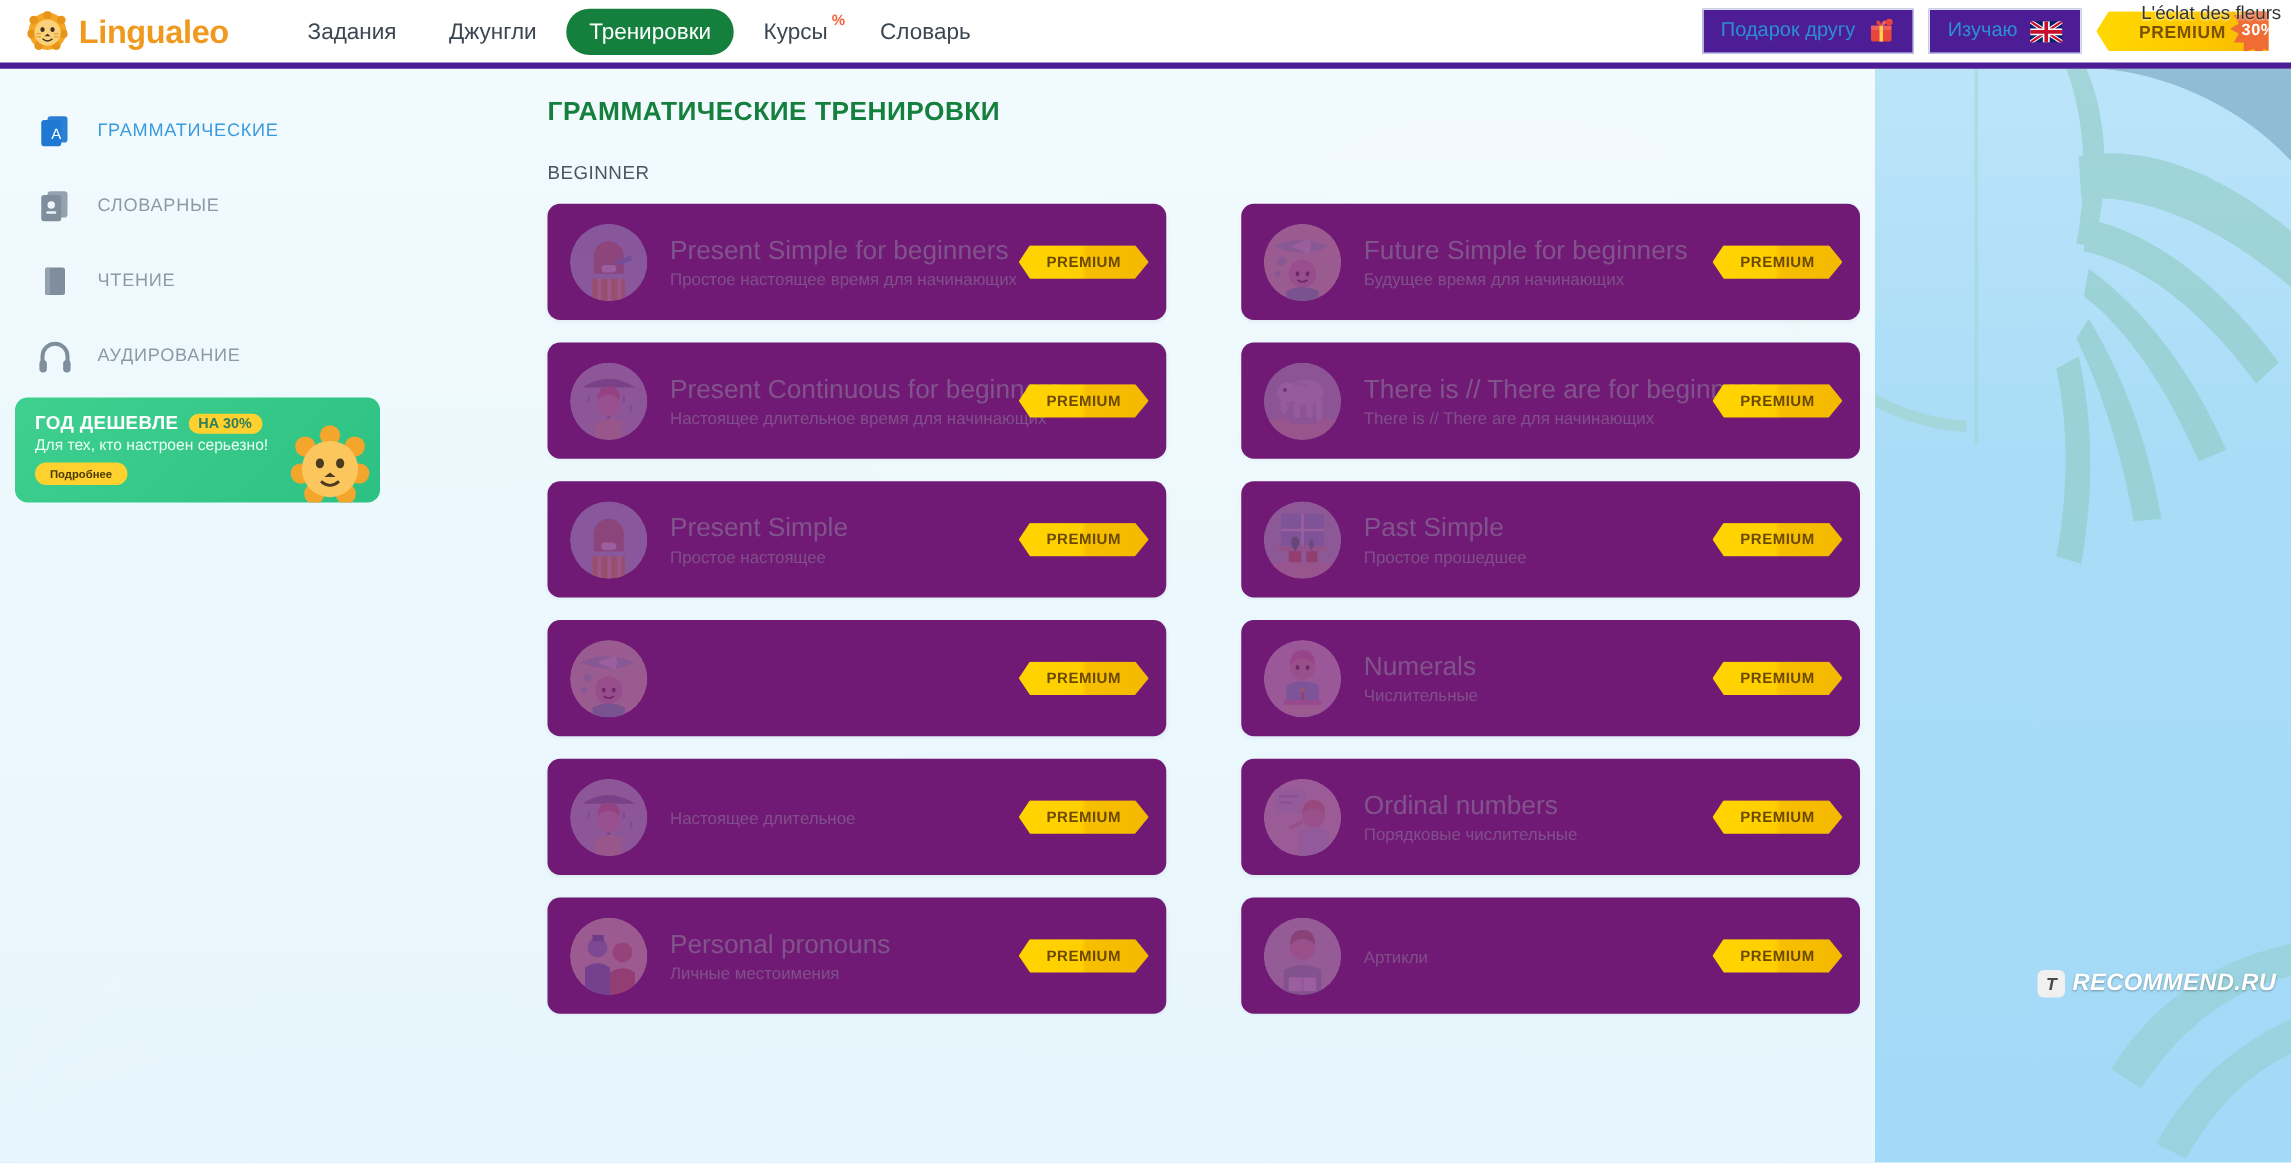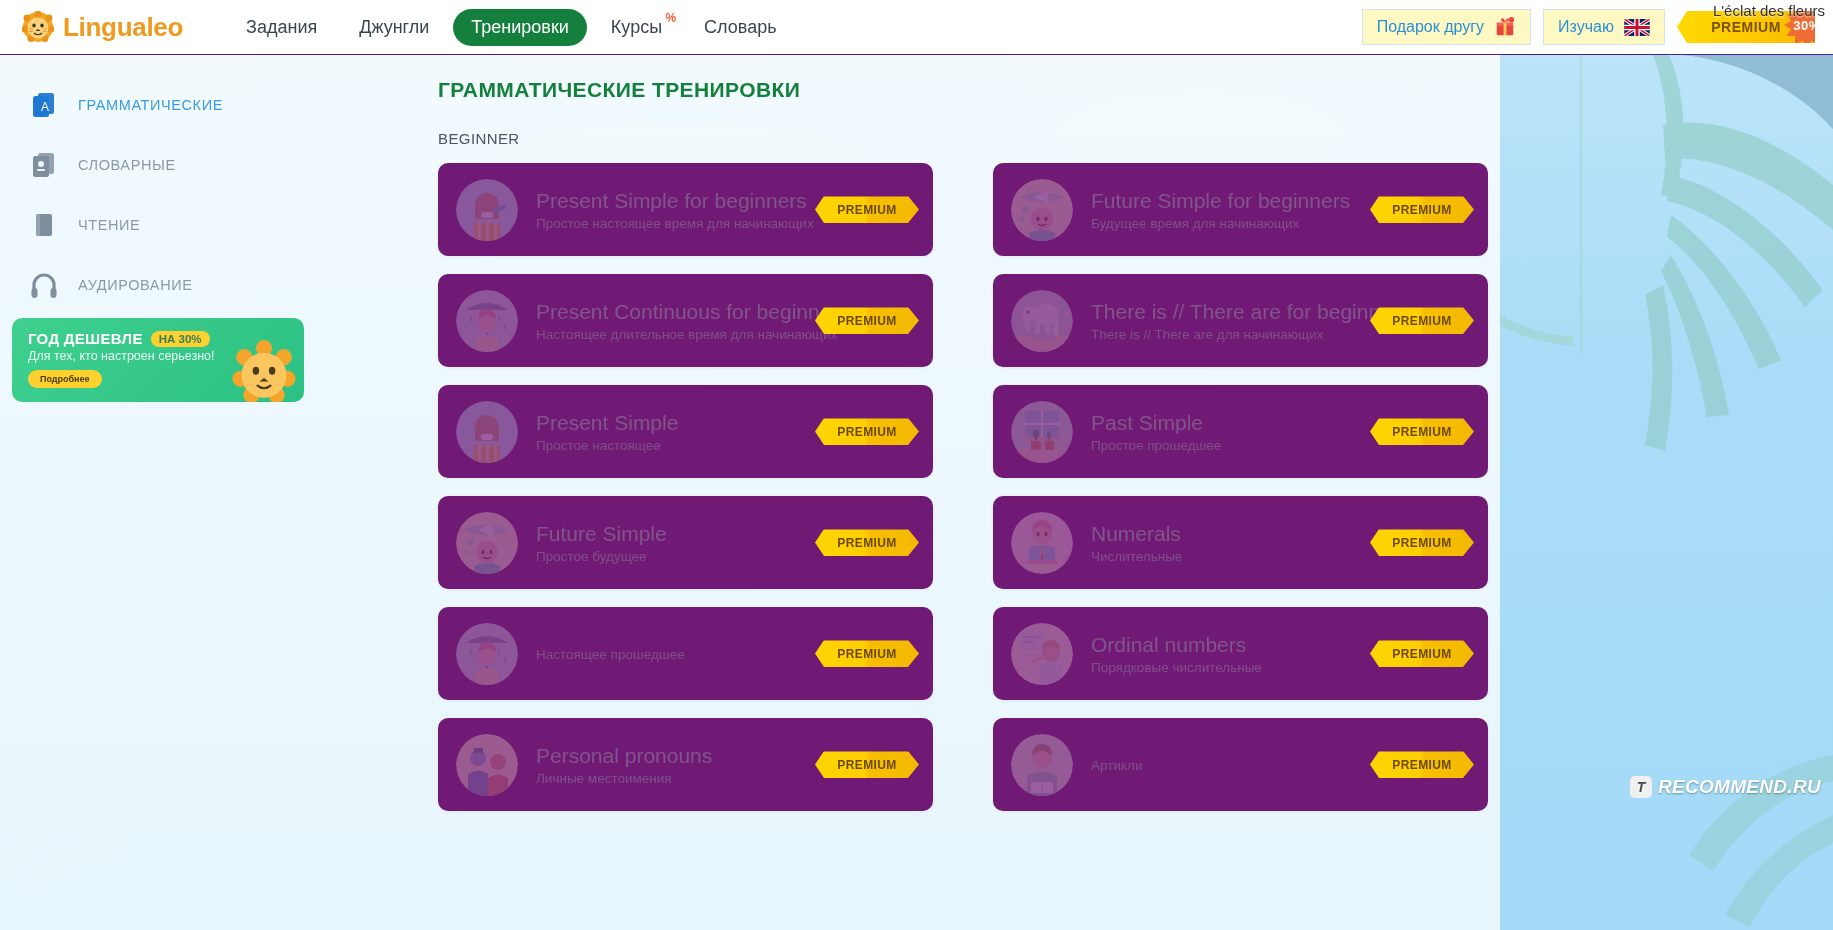--- a/index.html
+++ b/index.html
@@ -37,21 +37,21 @@
     width: 1500px; height: 875px;
     background: linear-gradient(180deg,#f4fbfe 0%, #eef9fd 55%, #eaf7fd 100%);
     opacity: .96;
   }
 
   
   #header {
     position: absolute; left: 0; top: 0;
     width: 1833px; height: 55px;
     background: #ffffff;
-    border-bottom: 1px solid #4c1d95;
+    border-bottom: 5px solid #4c1d95;
     display: flex; align-items: center;
     z-index: 40;
   }
   .brand { display: flex; align-items: center; margin-left: 22px; }
   .brand-mark { width: 32px; height: 32px; margin-right: 9px; }
   .brand-text {
     font-size: 26px; font-weight: bold; color: #ef9a1e;
     letter-spacing: -.3px;
   }
   .nav { display: flex; align-items: center; margin-left: 45px; gap: 6px; }
@@ -66,21 +66,21 @@
     font-size: 12px; color: #f4623a; font-weight: bold;
   }
   .hdr-right {
     margin-left: auto; display: flex; align-items: center;
     gap: 12px; padding-right: 18px;
   }
   .pill-btn {
     display: flex; align-items: center; gap: 10px;
     height: 36px; padding: 0 14px;
     border: 1px solid #cfe3f2; border-radius: 0;
-    background: #fef9c3; color: #2b8fd6; font-size: 16px;
+    background: #4c1d95; color: #2b8fd6; font-size: 16px;
     cursor: pointer; white-space: nowrap;
   }
   .premium-cta {
     position: relative; display: flex; align-items: center; justify-content: center;
     width: 138px; height: 32px; cursor: pointer;
     background: linear-gradient(90deg,#ffd800 0%, #ffc900 55%, #f5b800 100%);
     clip-path: polygon(10px 0, 100% 0, 100% 100%, 10px 100%, 0 50%);
     color: #7a5200; font-weight: bold; font-size: 14px; letter-spacing: .5px;
   }
   .starburst {
@@ -559,24 +559,20 @@
           <path d="M22 18 l14 -6 l2 6 l-2 6z" fill="#fff"></path>
           <circle cx="14" cy="30" r="3.5" fill="#bfe6de"></circle>
           <circle cx="11" cy="40" r="2.5" fill="#bfe6de"></circle>
           <circle cx="31" cy="40" r="11" fill="#f5c3c3"></circle>
           <ellipse cx="27" cy="40" rx="1.5" ry="2" fill="#6b4a4a"></ellipse>
           <ellipse cx="35" cy="40" rx="1.5" ry="2" fill="#6b4a4a"></ellipse>
           <path d="M27 45 q4 3 8 0" stroke="#6b4a4a" stroke-width="1.4" fill="none"></path>
           <path d="M18 54 q13 -7 26 0 v8 H18z" fill="#8fd6cd"></path>
         </svg>
       </span>
-      <div class="texts">
-        <div class="t-title">Future Simple</div>
-        <div class="t-sub">Простое будущее</div>
-      </div>
       <span class="pbadge">PREMIUM</span>
     </div>
 
     <div class="card">
       <span class="avatar">
         <svg width="62" height="62" viewBox="0 0 62 62">
           <circle cx="31" cy="31" r="31" fill="#ffe8ee"></circle>
           <circle cx="31" cy="22" r="10" fill="#f7c9b8"></circle>
           <path d="M21 20 q10 -11 20 0 q0 -12 -10 -12 q-10 0 -10 12z" fill="#f2a6b8"></path>
           <ellipse cx="27" cy="22" rx="1.5" ry="2" fill="#6b4a4a"></ellipse>
@@ -606,21 +602,21 @@
             <rect x="22" y="32" width="2" height="6" rx="1"></rect>
             <rect x="42" y="26" width="2" height="6" rx="1"></rect>
             <rect x="48" y="34" width="2" height="6" rx="1"></rect>
           </g>
           <circle cx="31" cy="34" r="9" fill="#f6cfc8"></circle>
           <path d="M22 30 q9 -9 18 0 q0 -11 -9 -11 q-9 0 -9 11z" fill="#e8a0a0"></path>
           <path d="M20 48 q11 -6 22 0 v14 H20z" fill="#f6e0c0"></path>
         </svg>
       </span>
       <div class="texts">
-        <div class="t-sub">Настоящее прошедшее</div>
+        <div class="t-sub">Настоящее длительное</div>
       </div>
       <span class="pbadge">PREMIUM</span>
     </div>
 
     <div class="card">
       <span class="avatar">
         <svg width="62" height="62" viewBox="0 0 62 62">
           <circle cx="31" cy="31" r="31" fill="#fff2e3"></circle>
           <rect x="8" y="8" width="26" height="20" rx="2" fill="#e9eef1"></rect>
           <rect x="12" y="13" width="16" height="2" fill="#c3ced6"></rect>

